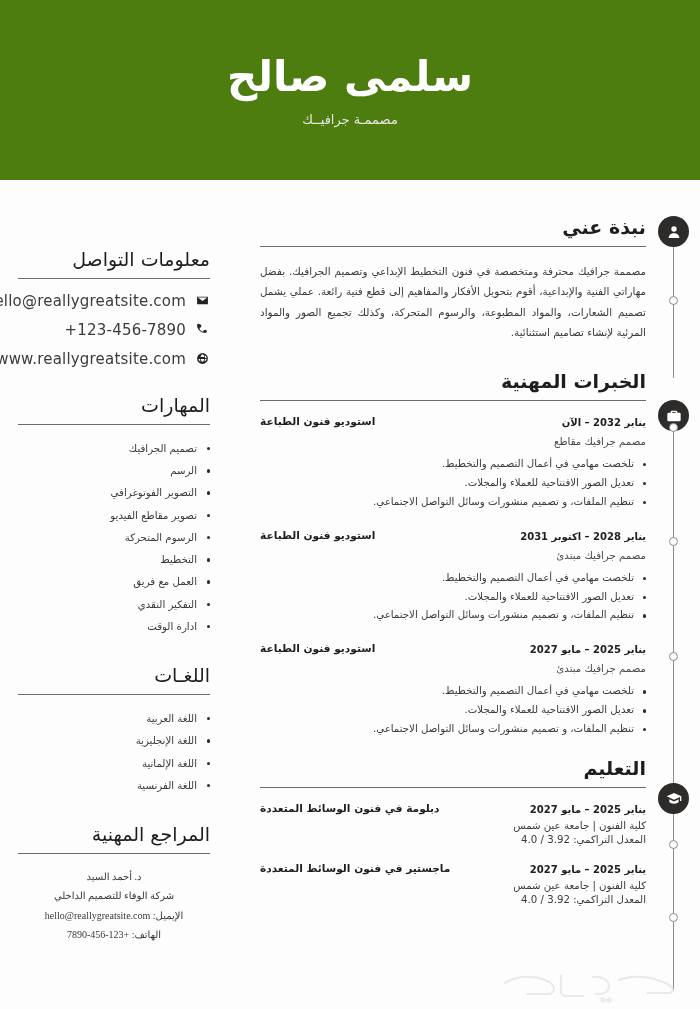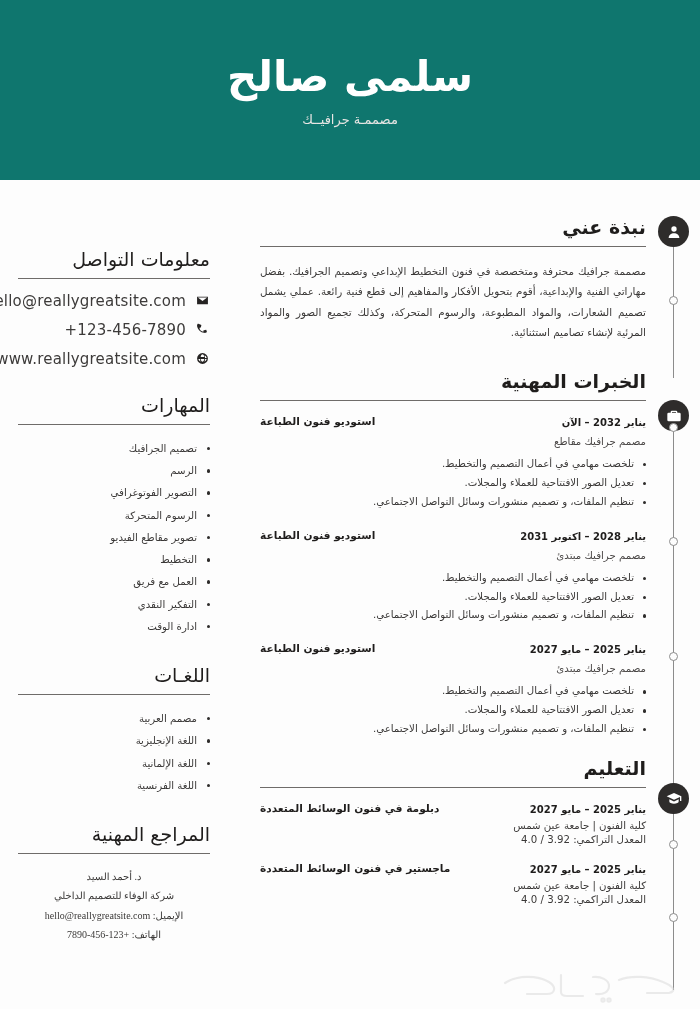--- a/index.html
+++ b/index.html
@@ -18,21 +18,21 @@
     background: #fdfdfd;
     overflow: hidden;
   }
 
   
   .header {
     position: absolute;
     top: 0; left: 0;
     width: 700px;
     height: 180px;
-    background: #0f766e;
+    background: #4d7c0f;
     display: flex;
     flex-direction: column;
     align-items: center;
     justify-content: center;
   }
   .header-name {
     color: #ffffff;
     font-size: 42px;
     font-weight: 700;
     letter-spacing: 1px;
@@ -430,34 +430,34 @@
           </div>
       </div>
 
       <div class="side-sec">
         <div class="side-title">المهارات</div>
         <div class="side-rule"></div>
         <ul class="side-list" id="skills-list">
             <li>تصميم الجرافيك</li>
             <li>الرسم</li>
             <li>التصوير الفوتوغرافي</li>
+            <li>تصوير مقاطع الفيديو</li>
             <li>الرسوم المتحركة</li>
-            <li>تصوير مقاطع الفيديو</li>
             <li>التخطيط</li>
             <li>العمل مع فريق</li>
             <li>التفكير النقدي</li>
             <li>ادارة الوقت</li>
           </ul>
       </div>
 
       <div class="side-sec">
         <div class="side-title">اللغـات</div>
         <div class="side-rule"></div>
         <ul class="side-list" id="lang-list">
-            <li>مصمم العربية</li>
+            <li>اللغة العربية</li>
             <li>اللغة الإنجليزية</li>
             <li>اللغة الإلمانية</li>
             <li>اللغة الفرنسية</li>
           </ul>
       </div>
 
       <div class="side-sec">
         <div class="side-title">المراجع المهنية</div>
         <div class="side-rule"></div>
         <div class="ref-line">د. أحمد السيد</div>

